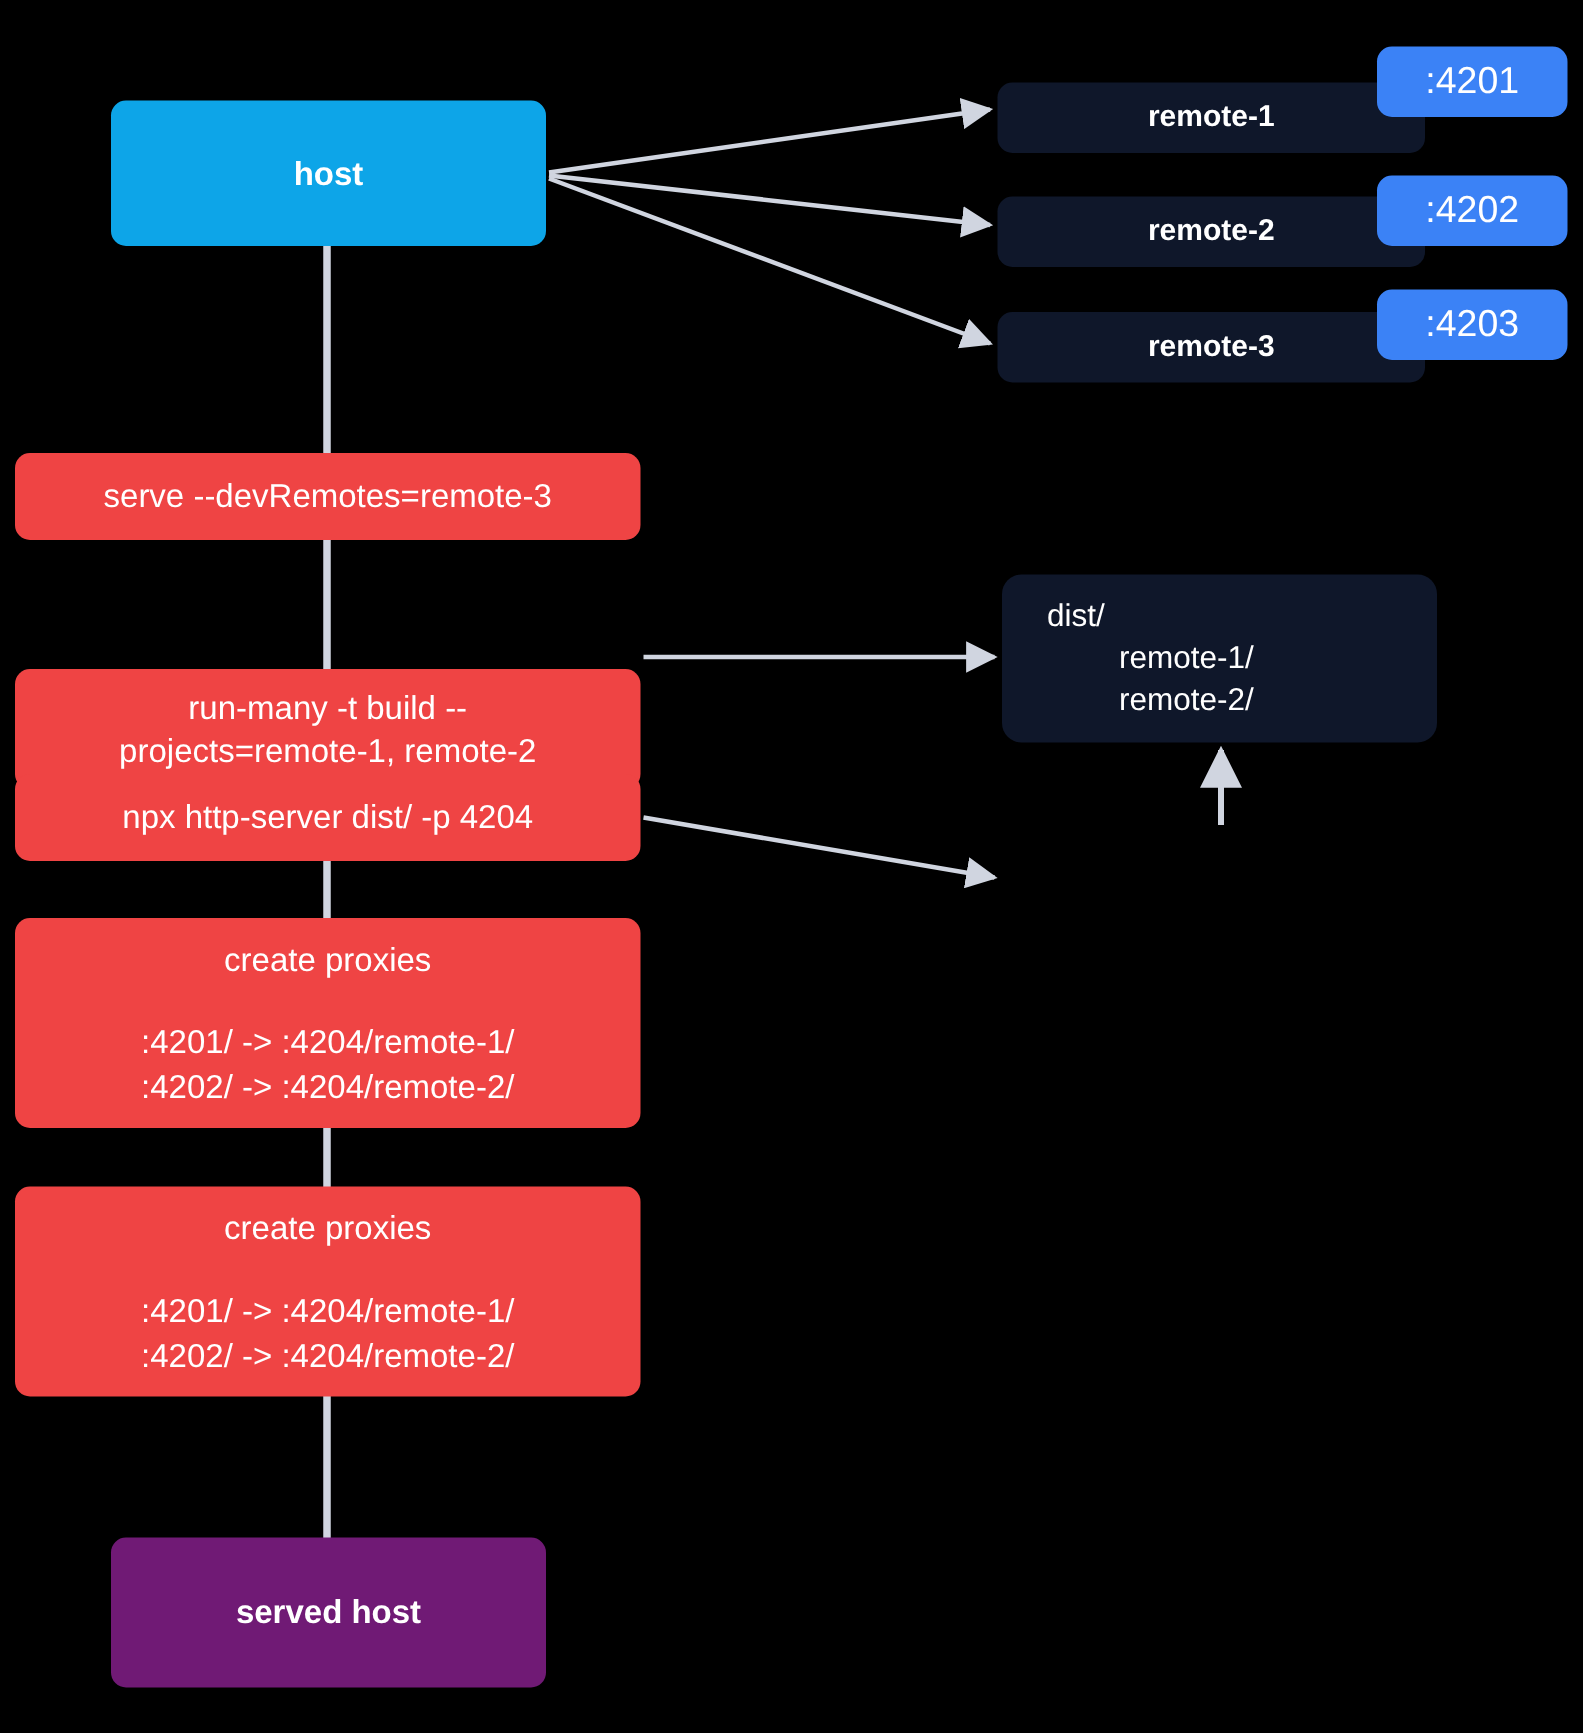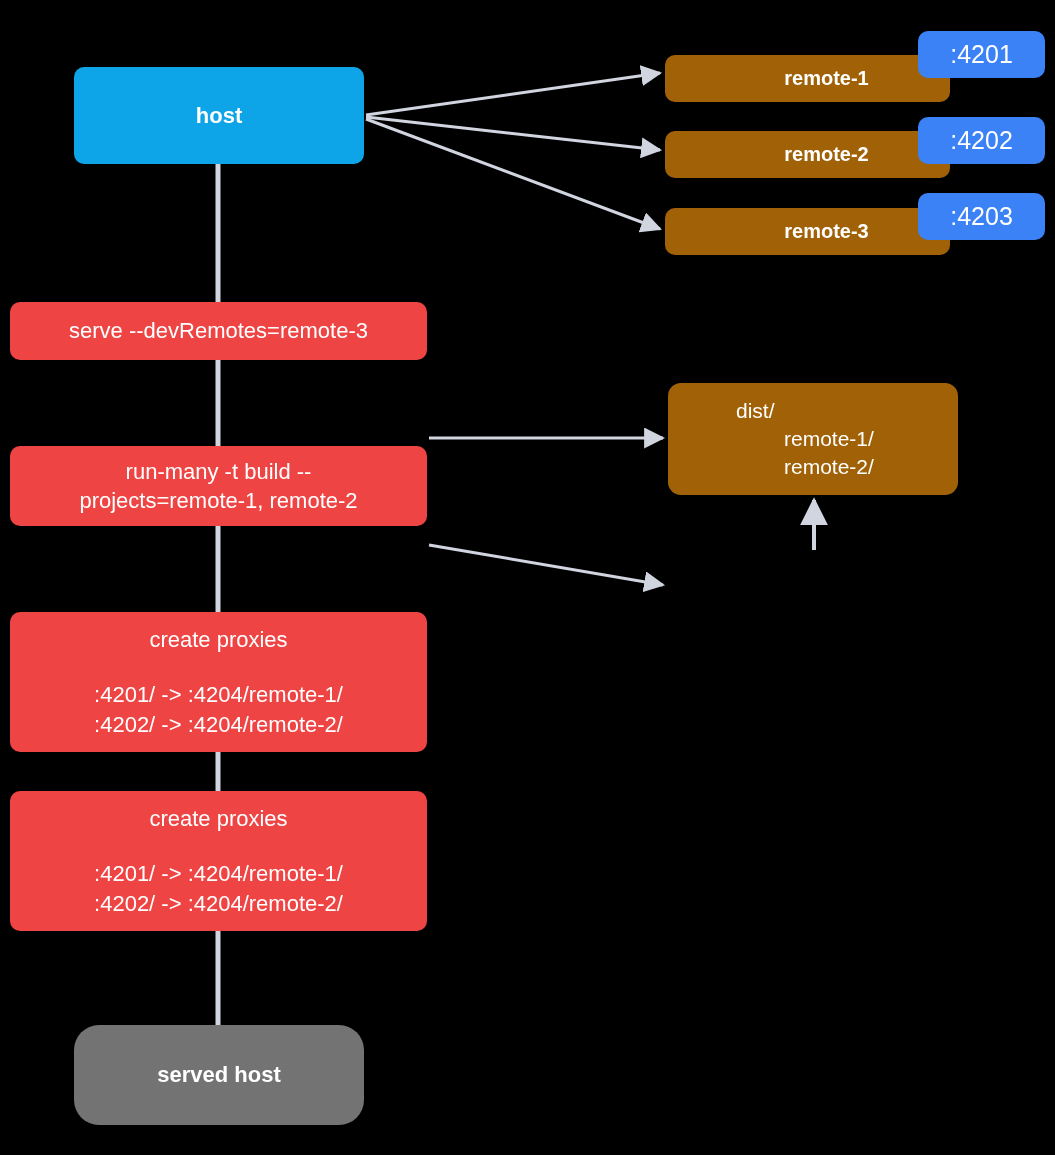--- a/index.html
+++ b/index.html
@@ -29,23 +29,23 @@
     border-radius: 10px;
     color: #ffffff;
     display: flex;
     flex-direction: column;
     align-items: center;
     justify-content: center;
     text-align: center;
     line-height: 1.32;
   }
   .node.blue-cyan { background: #0da5e8; }
-  .node.gray      { background: #a16207; padding-left: 38px; }
+  .node.gray      { background: #0f172a; }
   .node.green     { background: #ef4444; }
-  .node.blue      { background: #737373; border-radius: 25px; }
+  .node.blue      { background: #701a75; }
 
   .bold   { font-weight: bold; }
   .normal { font-weight: normal; }
 
   .badge {
     position: absolute;
     box-sizing: border-box;
     border-radius: 10px;
     background: #3b82f6;
     color: #ffffff;
@@ -118,20 +118,23 @@
 
   <div class="node green normal" style="left:10px; top:302px; width:417px; height:58px; font-size:22px;">
     <span class="node-label">serve --devRemotes=remote-3</span>
   </div>
 
   <div class="node green normal" style="left:10px; top:398px; width:417px; height:80px; font-size:22px;margin-top:48px;">
     <span class="node-label">run-many -t build --</span>
     <span class="node-label">projects=remote-1, remote-2</span>
   </div>
 
+  <div class="node green normal" style="left:10px; top:516px; width:417px; height:58px; font-size:22px;">
+    <span class="node-label">npx http-server dist/ -p 4204</span>
+  </div>
 
   <div class="node green normal" style="left:10px; top:612px; width:417px; height:140px; font-size:22px;">
     <span class="node-label">create proxies</span>
     <span class="spacer"></span>
     <span class="node-label">:4201/ -&gt; :4204/remote-1/</span>
     <span class="node-label">:4202/ -&gt; :4204/remote-2/</span>
   </div>
 
   <div class="node green normal" style="left:10px; top:791px; width:417px; height:140px; font-size:22px;">
     <span class="node-label">create proxies</span>

